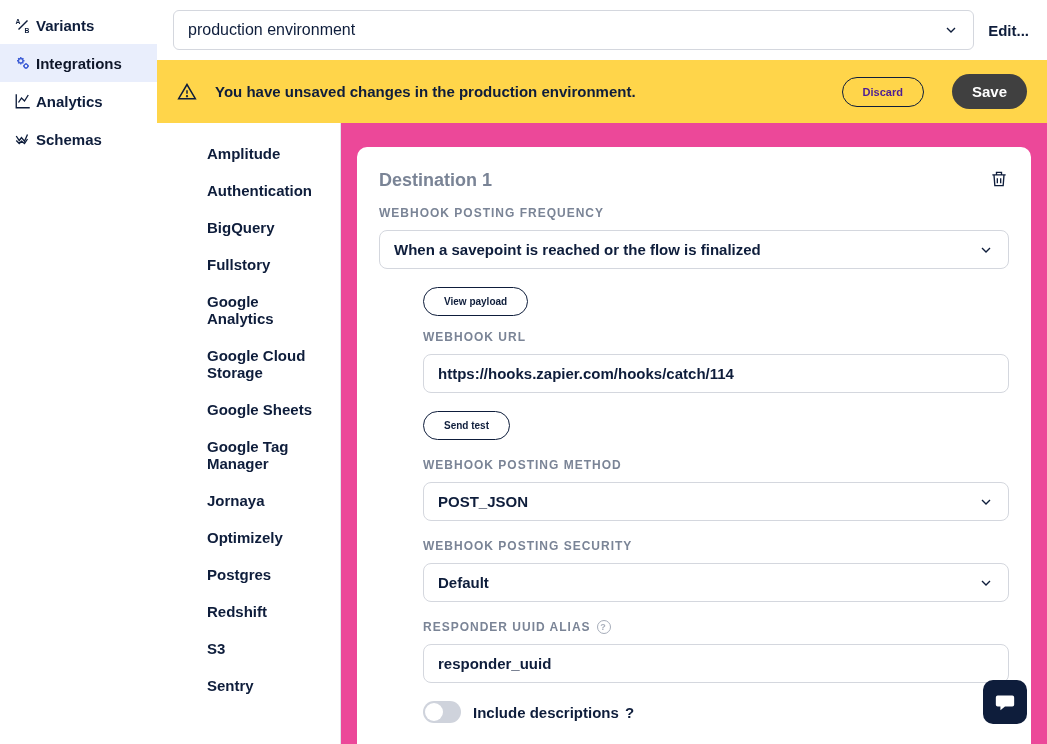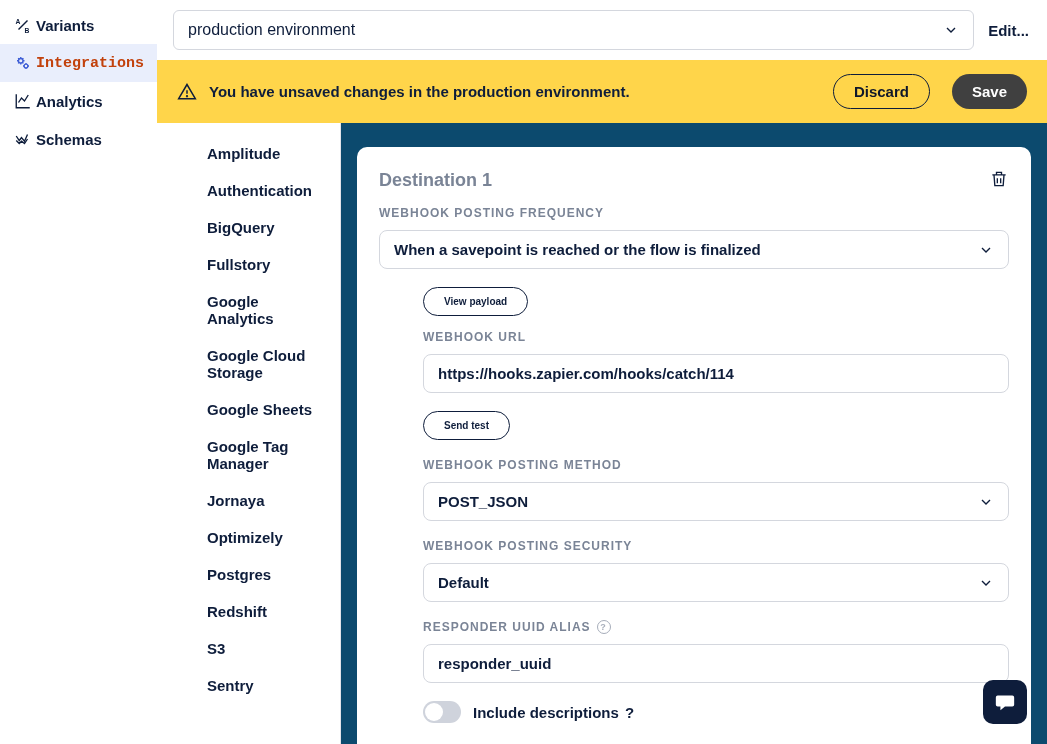--- a/index.html
+++ b/index.html
@@ -3,48 +3,48 @@
 <meta charset="utf-8">
 <style>
 * { box-sizing: border-box; margin: 0; padding: 0; }
 body { font-family: -apple-system, BlinkMacSystemFont, "Segoe UI", Helvetica, Arial, sans-serif; font-size: 14px; color: #0e1d3b; width: 1047px; height: 744px; overflow: hidden; }
 
 .app { display: flex; height: 100%; }
 
 
 .nav { width: 157px; flex-shrink: 0; padding-top: 6px; }
 .nav-item { display: flex; align-items: center; gap: 4px; padding: 10px 14px; cursor: pointer; font-weight: 700; font-size: 15px; }
-.nav-item.active { background: #e9eefc; color: #c2410c; font-family: Liberation Mono, monospace; }
+.nav-item.active { background: #e9eefc; color: #0f172a; }
 .nav-item.active svg { stroke: #3f5ed6; }
 .nav-item svg { width: 18px; height: 18px; stroke: #0e1d3b; stroke-width: 1.8; fill: none; flex-shrink: 0; }
 
 
 .right { flex: 1; display: flex; flex-direction: column; min-width: 0; }
 
 
 .env-row { display: flex; align-items: center; gap: 14px; padding: 10px 18px 10px 16px; }
 .env-select { flex: 1; display: flex; align-items: center; justify-content: space-between; border: 1px solid #d4d7de; border-radius: 6px; padding: 10px 14px; font-size: 16px; font-weight: 500; cursor: pointer; }
 .edit-link { font-weight: 700; font-size: 15px; cursor: pointer; }
 
 
-.banner { background: #ffd54a; display: flex; align-items: center; padding: 14px 20px; gap: 12px; }
+.banner { background: #ffd54a; display: flex; align-items: center; padding: 14px 20px; gap: 18px; }
 .banner svg { stroke: #0e1d3b; stroke-width: 1.8; fill: none; width: 20px; height: 20px; flex-shrink: 0; }
 .banner-text { font-weight: 700; font-size: 15px; flex: 1; }
-.btn-outline { background: transparent; border: 1.8px solid #0e1d3b; border-radius: 999px; padding: 8px 20px; font-weight: 700; font-size: 15px; cursor: pointer; color: #0f172a; }
+.btn-outline { background: transparent; border: 1.8px solid #0e1d3b; border-radius: 999px; padding: 8px 20px; font-weight: 700; font-size: 11px; cursor: pointer; color: #4c1d95; }
 .btn-dark { background: #404040; border: none; border-radius: 999px; padding: 9px 20px; font-weight: 700; font-size: 15px; color: #fff; cursor: pointer; margin-left: 10px; }
 
 
 .content { flex: 1; display: flex; min-height: 0; }
 
 
 .ilist { width: 183px; flex-shrink: 0; background: #fff; padding: 12px 14px; overflow-y: auto; }
 .ilist-item { padding: 10px 0; font-weight: 700; font-size: 15px; cursor: pointer; color: #0e1d3b; margin-left: 36px; }
 
 
-.main { flex: 1; background: #0c4a6e; padding: 24px 16px; overflow-y: auto; border-left: 1px solid #e2e4ea; }
+.main { flex: 1; background: #ec4899; padding: 24px 16px; overflow-y: auto; border-left: 1px solid #e2e4ea; }
 .card { background: #fff; border-radius: 10px; padding: 22px; }
 .card-header { display: flex; justify-content: space-between; align-items: center; margin-bottom: 14px; }
 .card-title { font-weight: 700; font-size: 18px; color: #7a8496; }
 .trash-btn { cursor: pointer; }
 .trash-btn svg { width: 20px; height: 20px; stroke: #0e1d3b; stroke-width: 1.6; fill: none; }
 
 .label { font-size: 12px; font-weight: 700; letter-spacing: 1px; color: #7a8496; margin-bottom: 10px; display: flex; align-items: center; gap: 6px; }
 .label .qmark { display: inline-flex; width: 14px; height: 14px; border: 1px solid #a6adba; border-radius: 50%; font-size: 9px; align-items: center; justify-content: center; color: #a6adba; }
 
 .select, .input { border: 1px solid #d4d7de; border-radius: 8px; padding: 10px 14px; font-size: 15px; font-weight: 700; display: flex; align-items: center; justify-content: space-between; cursor: pointer; }

